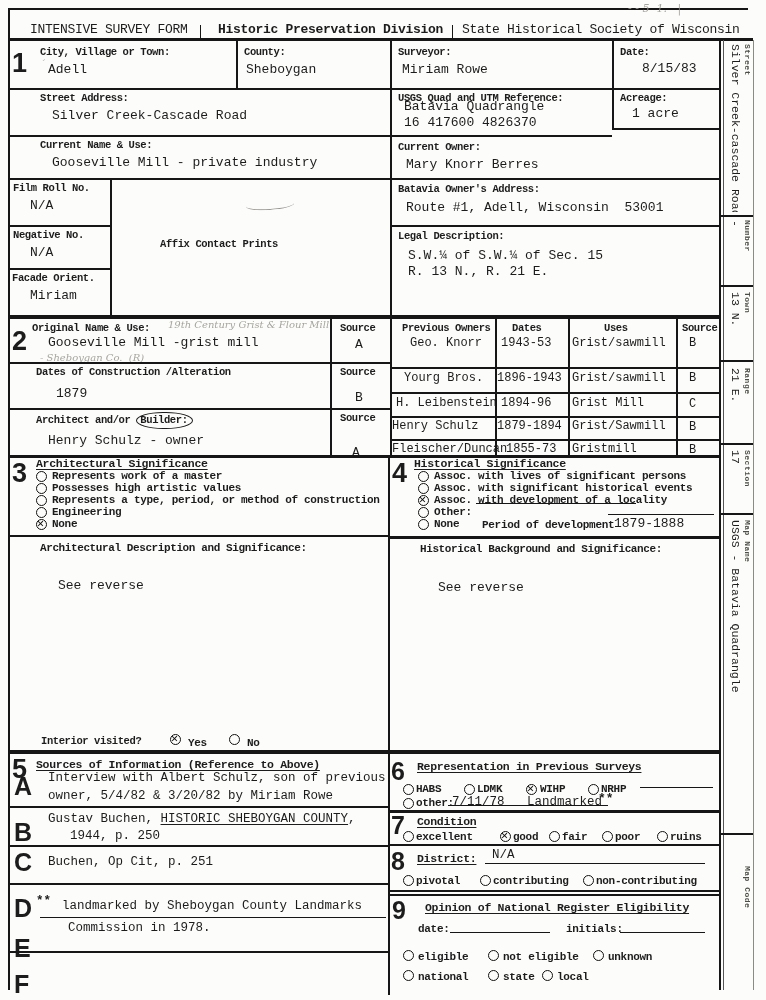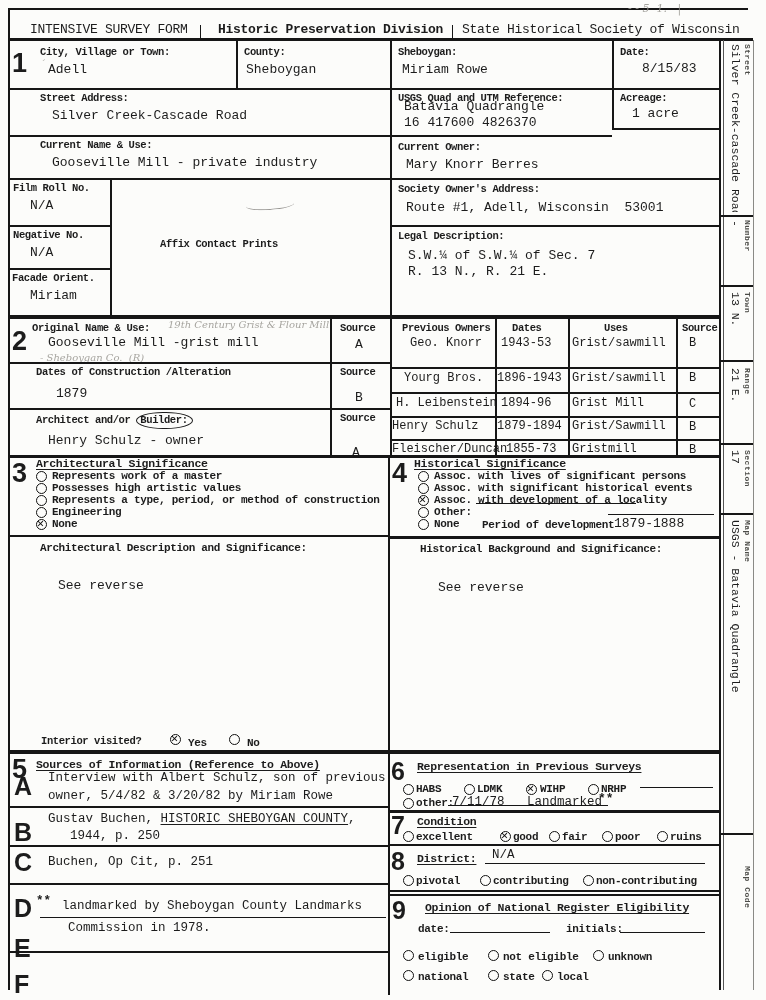--- a/index.html
+++ b/index.html
@@ -85,21 +85,21 @@
   <div class="big" style="left:12px;top:50px">1</div>
   <div class="vl" style="left:236px;top:40px;width:1.5px;height:48px"></div>
   <div class="vl" style="left:390px;top:40px;width:1.5px;height:417px"></div>
   <div class="vl" style="left:612px;top:40px;width:1.5px;height:88px"></div>
 
   <div class="lbl" style="left:40px;top:46px">City, Village or Town:</div>
   <div class="pencil" style="left:40px;top:58px">´</div>
   <div class="val" style="left:48px;top:62px">Adell</div>
   <div class="lbl" style="left:244px;top:46px">County:</div>
   <div class="val" style="left:246px;top:62px">Sheboygan</div>
-  <div class="lbl" style="left:398px;top:46px">Sheboygan:</div>
+  <div class="lbl" style="left:398px;top:46px">Surveyor:</div>
   <div class="val" style="left:402px;top:62px">Miriam Rowe</div>
   <div class="lbl" style="left:620px;top:46px">Date:</div>
   <div class="val" style="left:642px;top:61px">8/15/83</div>
   <div class="hl" style="left:8px;top:88px;width:711px;height:1.5px"></div>
 
   <div class="lbl" style="left:40px;top:92px">Street Address:</div>
   <div class="val" style="left:52px;top:108px">Silver Creek-Cascade Road</div>
   <div class="lbl" style="left:398px;top:92px">USGS Quad and UTM Reference:</div>
   <div class="val" style="left:404px;top:99px">Batavia Quadrangle</div>
   <div class="val" style="left:404px;top:115px">16 417600 4826370</div>
@@ -120,25 +120,25 @@
   <div class="hl" style="left:8px;top:225px;width:102px;height:1.5px"></div>
   <div class="lbl" style="left:13px;top:229px">Negative No.</div>
   <div class="val" style="left:30px;top:245px">N/A</div>
   <div class="hl" style="left:8px;top:268px;width:102px;height:1.5px"></div>
   <div class="lbl" style="left:12px;top:272px">Facade Orient.</div>
   <div class="val" style="left:30px;top:288px">Miriam</div>
 
   <div class="lbl" style="left:160px;top:238px">Affix Contact Prints</div>
   <div class="squig" style="left:246px;top:200px"></div>
 
-  <div class="lbl" style="left:398px;top:183px">Society Owner's Address:</div>
+  <div class="lbl" style="left:398px;top:183px">Batavia Owner's Address:</div>
   <div class="val" style="left:406px;top:200px">Route #1, Adell, Wisconsin  53001</div>
   <div class="hl" style="left:390px;top:225px;width:329px;height:1.5px"></div>
   <div class="lbl" style="left:398px;top:230px">Legal Description:</div>
-  <div class="val" style="left:408px;top:248px">S.W.¼ of S.W.¼ of Sec. 7</div>
+  <div class="val" style="left:408px;top:248px">S.W.¼ of S.W.¼ of Sec. 15</div>
   <div class="val" style="left:408px;top:264px">R. 13 N., R. 21 E.</div>
 
   <div class="hl" style="left:8px;top:315px;width:711px;height:3.5px"></div>
 
   <div class="big" style="left:12px;top:328px">2</div>
   <div class="vl" style="left:330px;top:318px;width:1.5px;height:139px"></div>
   <div class="lbl" style="left:32px;top:322px">Original Name &amp; Use:</div>
   <div class="pencil" style="left:168px;top:319px">19th Century Grist &amp; Flour Mill</div>
   <div class="val" style="left:48px;top:335px">Gooseville Mill -grist mill</div>
   <div class="pencil" style="left:40px;top:352px">- Sheboygan Co.  (R)</div>

